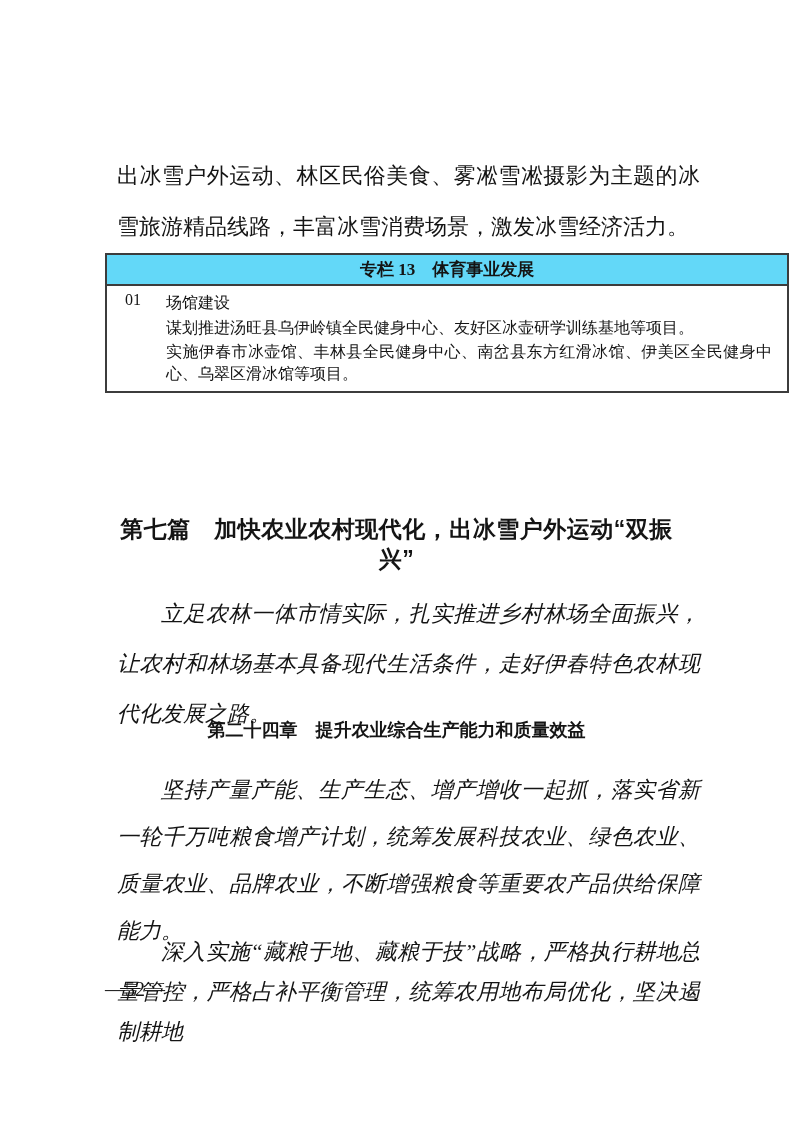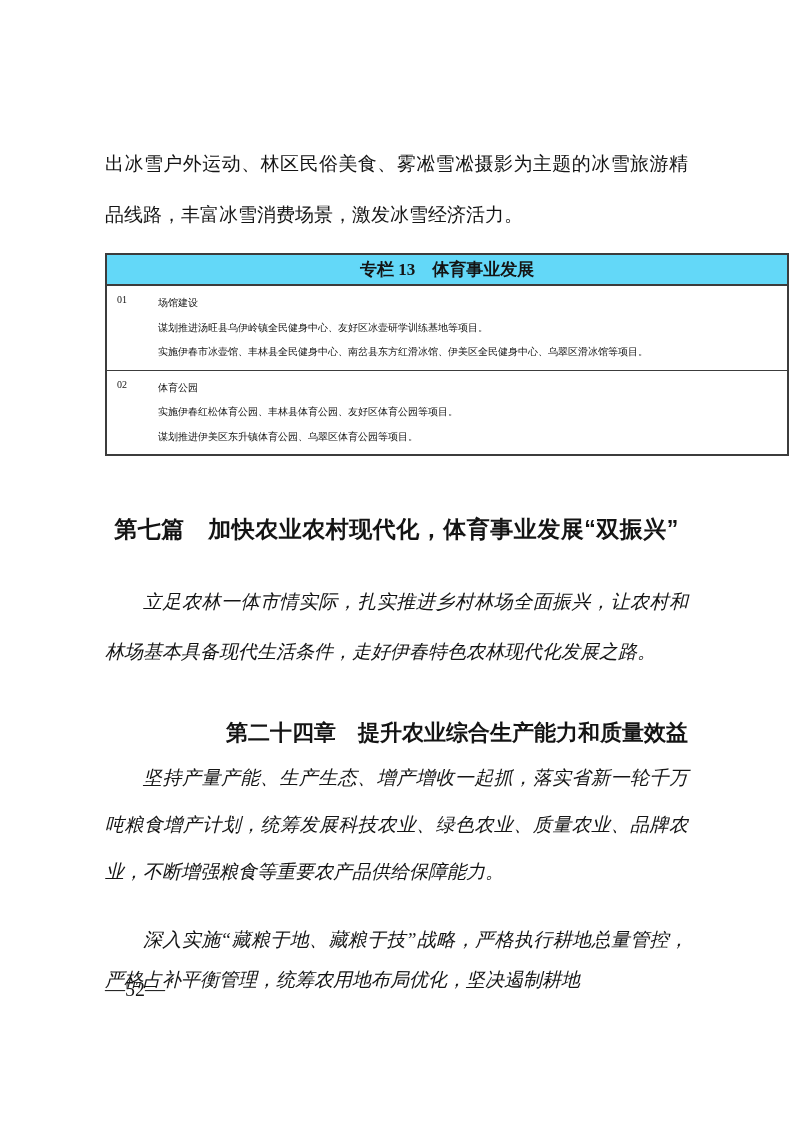--- a/index.html
+++ b/index.html
@@ -11,23 +11,23 @@
     font-family: "Liberation Serif", "DejaVu Serif", serif;
     color: #141414;
     overflow: hidden;
   }
   .block {
     position: absolute;
     left: 105px;
     width: 583px;
   }
   .para {
-    font-size: 19px;
+    font-size: 22px;
     text-align: justify;
-    margin: 0;
+    margin: 12px;
   }
   .indent { text-indent: 2em; font-style: italic; }
 
   
   #para-intro { top: 138px; line-height: 51px; }
 
   
   #feature-box {
     top: 253px;
     width: 684px;
@@ -38,23 +38,23 @@
     background: #63d8f8;
     border-bottom: 2px solid #3c3c3c;
     text-align: center;
     font-weight: bold;
     font-size: 17px;
     line-height: 27px;
     padding: 1px 0;
   }
   .box-row {
     display: flex;
-    font-size: 10px;
+    font-size: 16px;
     line-height: 21.5px;
-    padding: 3px 0 4px 0;
+    padding: 3px 0 4px 8px;
   }
   .box-row.separated { border-top: 1.5px solid #3c3c3c; }
   .box-no {
     flex: none;
     width: 38px;
     padding-left: 10px;
   }
   .box-content {
     flex: 1;
     padding-right: 12px;
@@ -72,23 +72,23 @@
     text-align: center;
     letter-spacing: 0.5px;
   }
 
   #part-intro { top: 577px; line-height: 50px; }
 
   
   #chapter-heading {
     top: 700px;
     font-weight: bold;
-    font-size: 22px;
+    font-size: 18px;
     line-height: 30px;
-    text-align: right;
+    text-align: center;
   }
 
   #chapter-intro { top: 754px; line-height: 47px; }
 
   
   #section-heading {
     top: 852px;
     font-size: 21px;
     line-height: 28px;
     text-align: center;
@@ -116,31 +116,23 @@
 
     <div class="box-row">
       <div class="box-no">01</div>
       <div class="box-content">
         <p class="box-line">场馆建设</p>
         <p class="box-line">谋划推进汤旺县乌伊岭镇全民健身中心、友好区冰壶研学训练基地等项目。</p>
         <p class="box-line">实施伊春市冰壶馆、丰林县全民健身中心、南岔县东方红滑冰馆、伊美区全民健身中心、乌翠区滑冰馆等项目。</p>
       </div>
     </div>
 
-    <div class="box-row separated">
-      <div class="box-no">02</div>
-      <div class="box-content">
-        <p class="box-line">体育公园</p>
-        <p class="box-line">实施伊春红松体育公园、丰林县体育公园、友好区体育公园等项目。</p>
-        <p class="box-line">谋划推进伊美区东升镇体育公园、乌翠区体育公园等项目。</p>
-      </div>
-    </div>
   </div>
 
-  <h1 class="block" id="part-heading">第七篇　加快农业农村现代化，体育事业发展“双振兴”</h1>
+  <h1 class="block" id="part-heading">第七篇　加快农业农村现代化，出冰雪户外运动“双振兴”</h1>
 
   <p class="block para indent" id="part-intro">立足农林一体市情实际，扎实推进乡村林场全面振兴，让农村和林场基本具备现代生活条件，走好伊春特色农林现代化发展之路。</p>
 
   <h2 class="block" id="chapter-heading">第二十四章　提升农业综合生产能力和质量效益</h2>
 
   <p class="block para indent" id="chapter-intro">坚持产量产能、生产生态、增产增收一起抓，落实省新一轮千万吨粮食增产计划，统筹发展科技农业、绿色农业、质量农业、品牌农业，不断增强粮食等重要农产品供给保障能力。</p>
 
 
   <p class="block para indent" id="section-body">深入实施“藏粮于地、藏粮于技”战略，严格执行耕地总量管控，严格占补平衡管理，统筹农用地布局优化，坚决遏制耕地</p>
 

